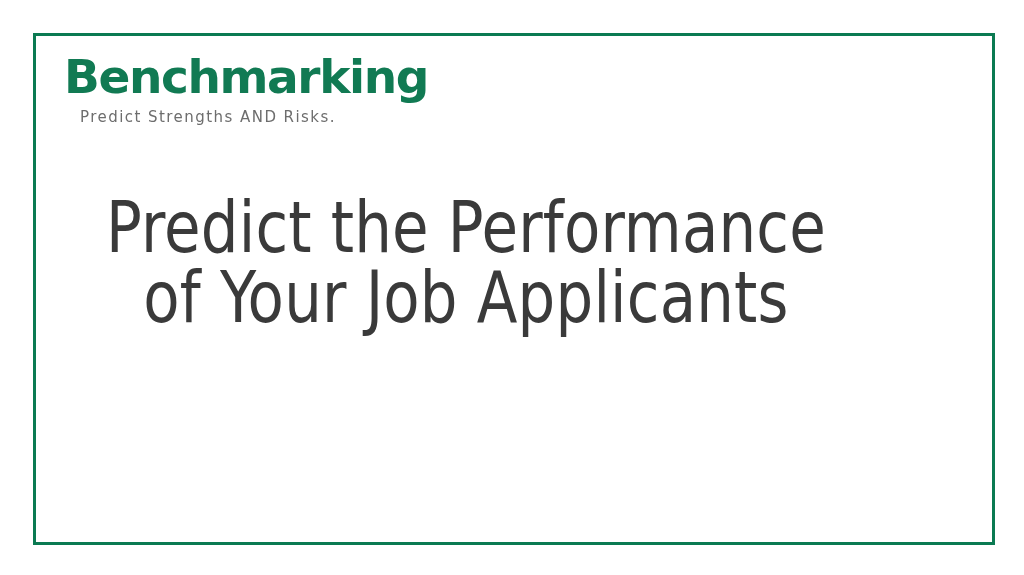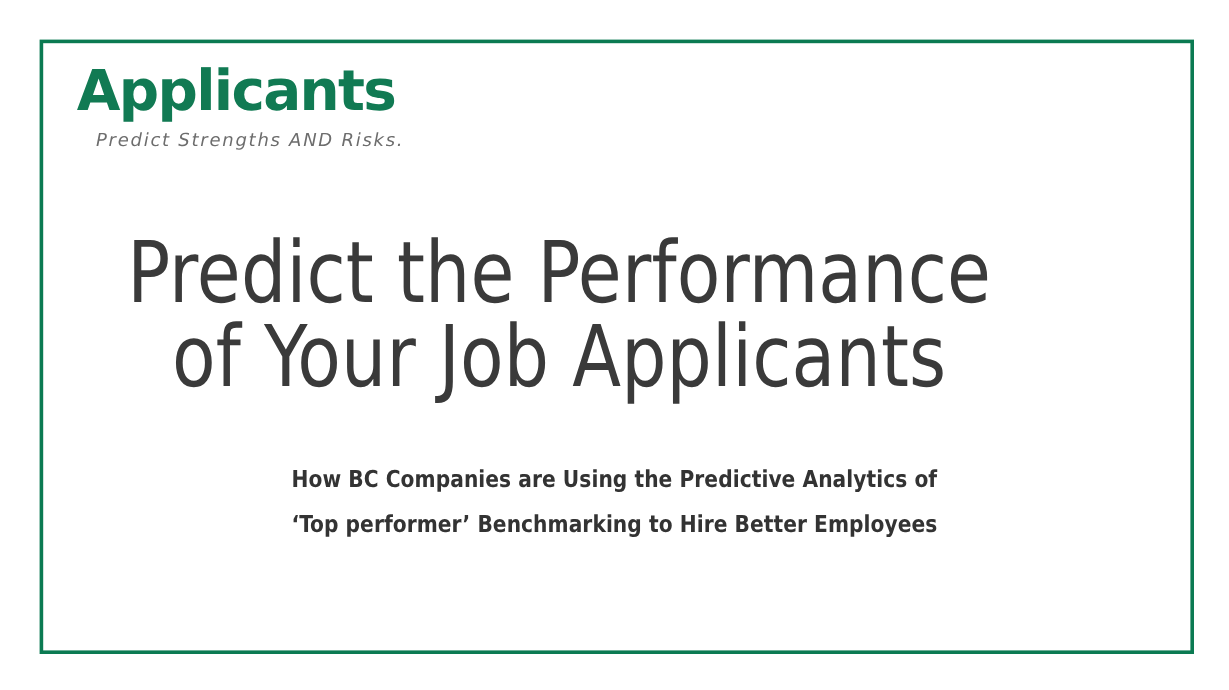--- a/index.html
+++ b/index.html
@@ -59,21 +59,20 @@
   .logo-tagline {
     font-family: "DejaVu Sans", "Liberation Sans", sans-serif;
     font-weight: normal;
     font-size: 15px;
     line-height: 20px;
     color: #6d6d6d;
     letter-spacing: 1.45px;
     white-space: nowrap;
     margin: 5px 0 0 16px;
     padding: 0;
-    font-style: italic;
   }
 
   
   .headline {
     position: absolute;
     left: 0;
     top: 193px;
     width: 932px;
     text-align: center;
   }
@@ -114,27 +113,23 @@
   }
 </style>
 </head>
 <body>
 
 <div class="slide">
 
   <div class="slide-frame"></div>
 
   <div class="logo-block">
-    <div class="logo-wordmark">Applicants</div>
+    <div class="logo-wordmark">Benchmarking</div>
     <div class="logo-tagline">Predict Strengths AND Risks.</div>
   </div>
 
   <div class="headline">
     <div class="headline-line">Predict the Performance</div>
     <div class="headline-line">of Your Job Applicants</div>
   </div>
 
-  <div class="subtitle">
-    <div class="subtitle-line">How BC Companies are Using the Predictive Analytics of</div>
-    <div class="subtitle-line">‘Top performer’ Benchmarking to Hire Better Employees</div>
-  </div>
 
 </div>
 
 </body></html>

